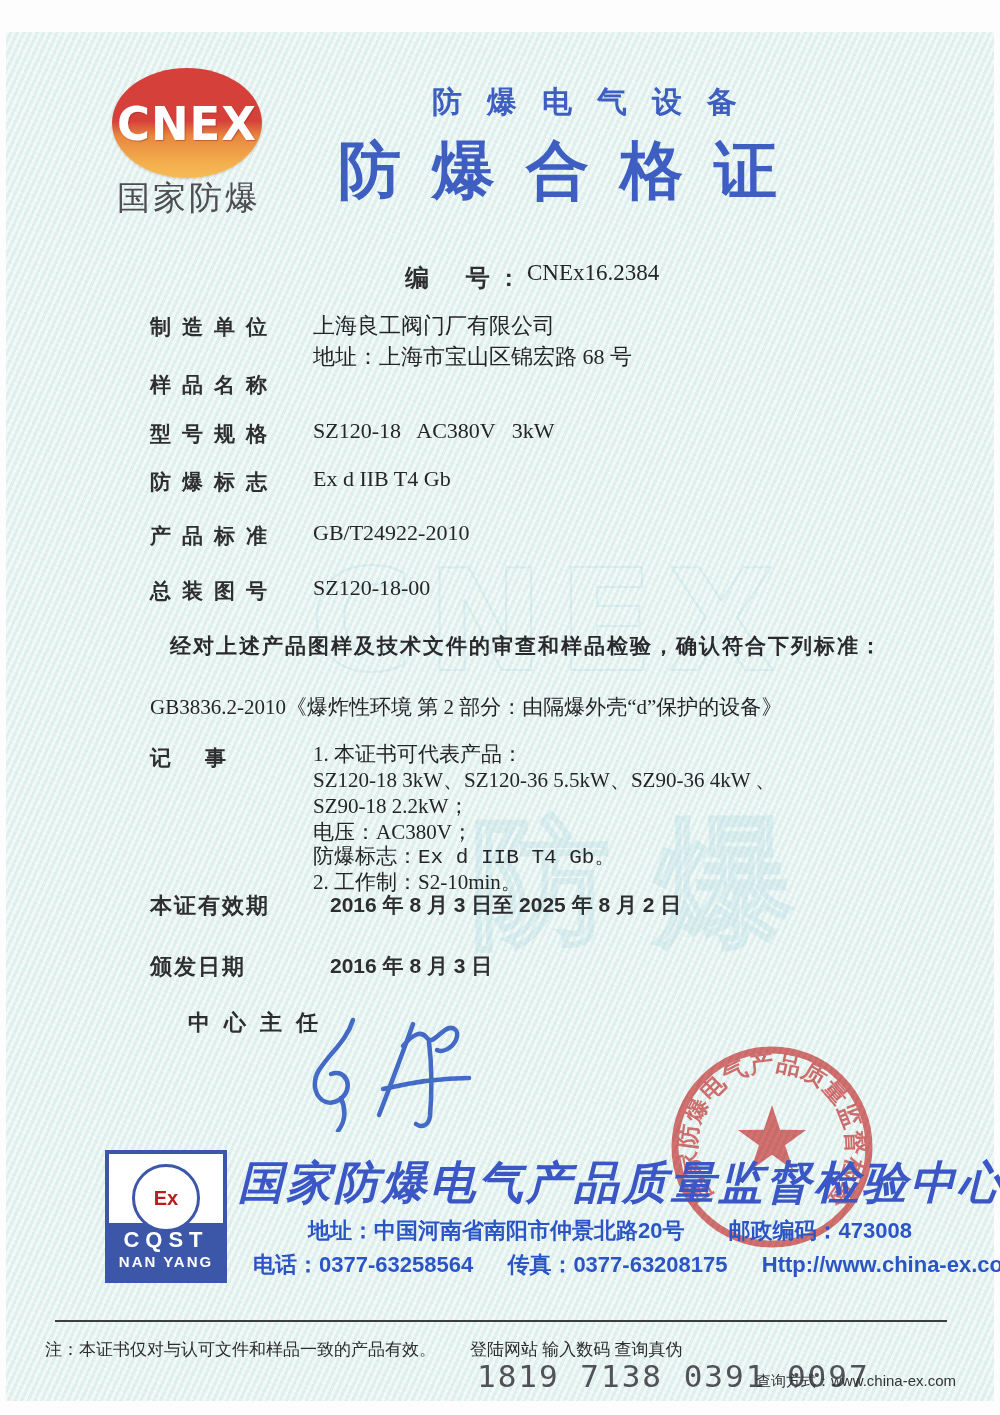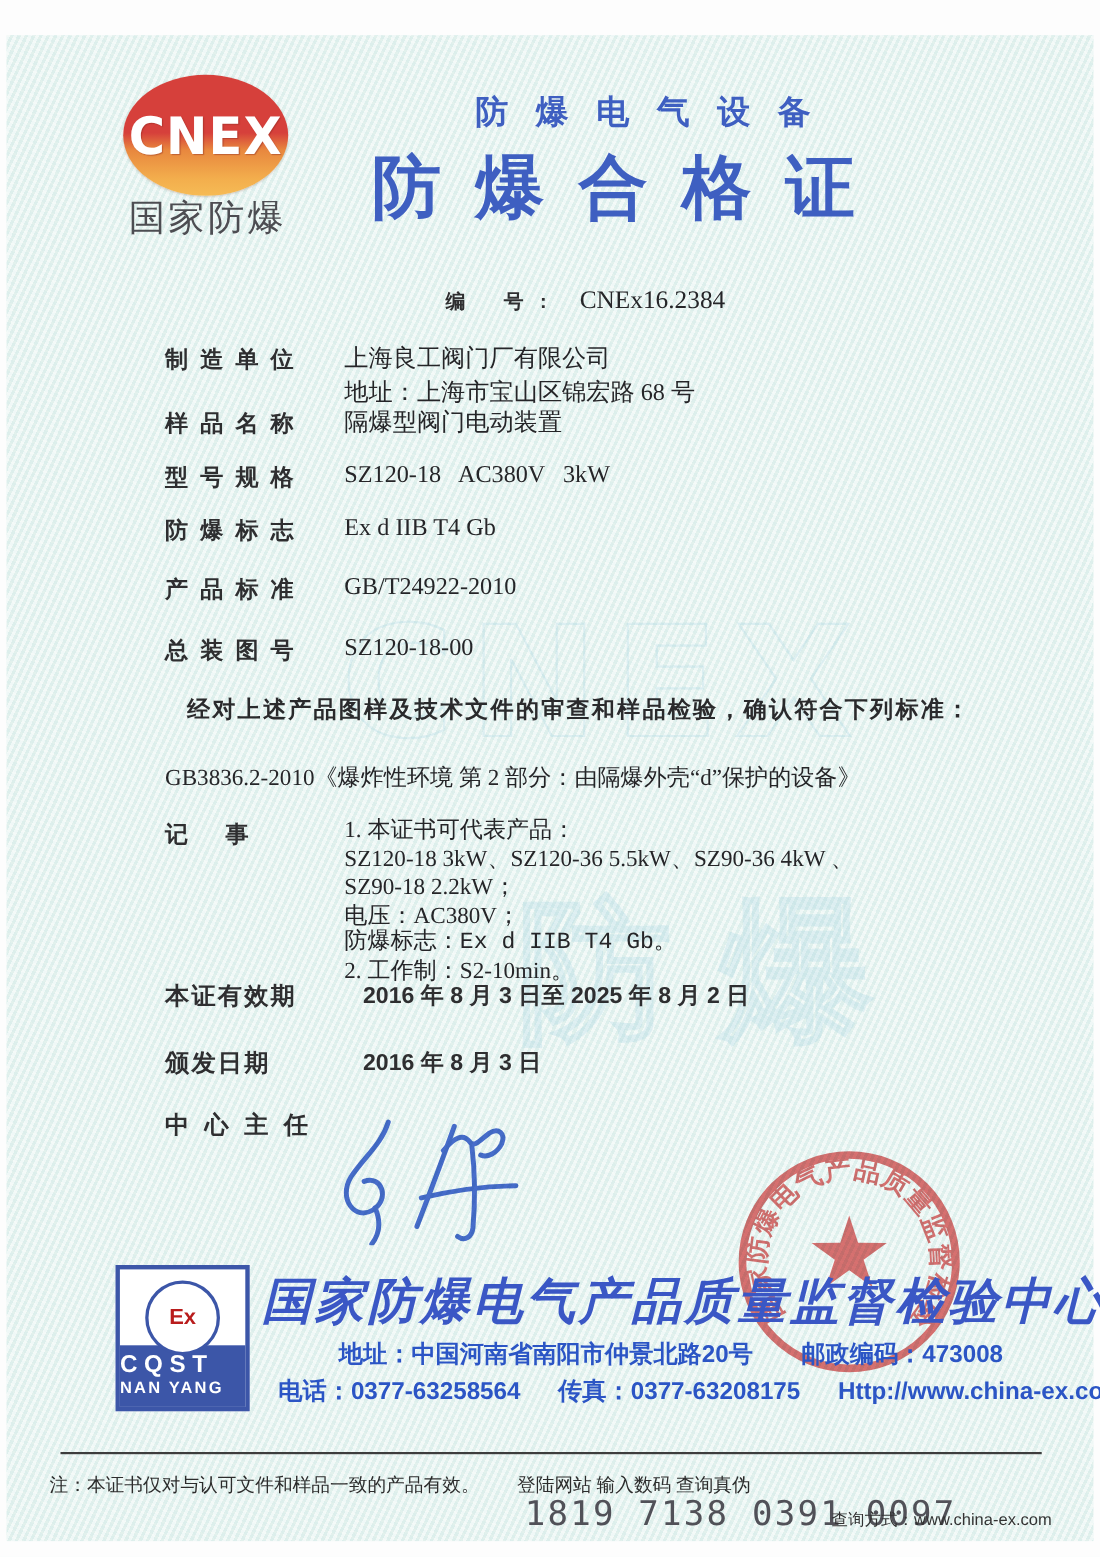--- a/index.html
+++ b/index.html
@@ -22,32 +22,32 @@
   .cnex-txt{color:#fff;font-weight:bold;font-size:45px;letter-spacing:1px;transform:scaleY(1.04);
     font-family:"DejaVu Sans",sans-serif;text-shadow:1px 1px 1px rgba(140,40,30,.45);}
   .logo-cap{font-size:33px;color:#4d4d52;letter-spacing:3px;font-weight:500;}
   
   .doc-type{font-size:30px;font-weight:bold;color:#3e5fc1;letter-spacing:25px;}
   .big-title{font-size:63px;font-weight:bold;color:#3e5fc1;letter-spacing:31px;white-space:nowrap;}
   
   .lbl{font-size:21px;font-weight:bold;color:#2e2e30;letter-spacing:11px;white-space:nowrap;}
   .lbl-wide{letter-spacing:34px;}
   .lbl-tight{letter-spacing:2px;}
-  .lbl-mid{letter-spacing:14px;}
+  .lbl-mid{letter-spacing:14px;margin-left:38px;}
   .val{font-size:22px;color:#252528;font-family:"Liberation Serif","DejaVu Serif",serif;white-space:pre;}
   .sans-val{font-size:21px;color:#2e2e30;font-weight:bold;white-space:pre;}
   .para{font-size:21px;color:#252528;font-family:"Liberation Serif","DejaVu Serif",serif;line-height:31px;white-space:nowrap;}
   .para-intro{font-weight:bold;font-family:"Liberation Sans",sans-serif;color:#2a2a2c;letter-spacing:2px;}
   .rem{font-size:21px;color:#252528;font-family:"Liberation Serif","DejaVu Serif",serif;line-height:26px;white-space:pre;}
   
   .org-name{font-size:45px;font-weight:bold;font-style:italic;color:#3a57c5;letter-spacing:3px;white-space:nowrap;
     font-family:"Liberation Serif","DejaVu Serif",serif;}
   .f-blue{color:#2b55c5;font-weight:bold;font-size:22px;white-space:pre;}
   .ex-box{width:122px;height:133px;background:#fff;border:4px solid #3c56a8;box-sizing:border-box;position:relative;}
-  .ex-bottom{position:absolute;left:0;right:0;bottom:0;height:56px;background:#3c56a8;}
+  .ex-bottom{position:absolute;left:0;right:0;bottom:0;height:56px;background:#3c56a8;text-align:center;}
   .ex-cqst{color:#fff;font-size:22px;font-weight:bold;letter-spacing:6px;line-height:26px;margin-top:4px;}
   .ex-ny{color:#fff;font-size:15px;font-weight:bold;letter-spacing:2px;line-height:17px;}
   .ex-circle{position:absolute;left:50%;top:10px;transform:translateX(-50%);width:62px;height:62px;border-radius:50%;
     border:3px solid #3c56a8;background:#fff;display:flex;align-items:center;justify-content:center;z-index:2;}
   .ex-txt{color:#b91c1c;font-weight:bold;font-size:20px;}
   .divider{height:2px;background:#3d3d3d;}
   .note{font-size:17px;color:#2c2c2c;white-space:pre;font-family:Liberation Serif, serif;}
   .code{font-size:31px;color:#515158;font-family:"DejaVu Sans Mono","Liberation Mono",monospace;letter-spacing:2px;}
   .query{font-size:15px;color:#333;}
   .stamp-svg{opacity:.88;mix-blend-mode:multiply;}
@@ -63,29 +63,28 @@
   <div class="wm" style="left:470px;top:790px;font-size:140px;letter-spacing:45px;">防爆</div>
 
   <div class="abs cnex-oval" style="left:112px;top:68px;">
     <span class="cnex-txt">CNEX</span>
   </div>
   <div class="abs logo-cap" style="left:114px;top:176px;width:150px;text-align:center;">国家防爆</div>
 
   <div class="abs doc-type" style="left:432px;top:82px;">防爆电气设备</div>
   <div class="abs big-title" style="left:338px;top:128px;">防爆合格证</div>
 
-  <div class="abs lbl" style="left:405px;top:262px;letter-spacing:15px;font-size:18px;">编  号:</div>
+  <div class="abs lbl" style="left:405px;top:262px;letter-spacing:15px;font-size:24px;">编  号:</div>
   <div class="abs val" style="left:527px;top:260px;font-size:23px;">CNEx16.2384</div>
 
   <div class="abs lbl" style="left:150px;top:313px;">制造单位</div>
   <div class="abs val" style="left:313px;top:311px;">上海良工阀门厂有限公司</div>
   <div class="abs val" style="left:313px;top:342px;">地址：上海市宝山区锦宏路 68 号</div>
 
   <div class="abs lbl" style="left:150px;top:371px;">样品名称</div>
-  <div class="abs val" style="left:313px;top:369px;">隔爆型阀门电动装置</div>
 
   <div class="abs lbl" style="left:150px;top:420px;">型号规格</div>
   <div class="abs val" style="left:313px;top:418px;">SZ120-18   AC380V   3kW</div>
 
   <div class="abs lbl" style="left:150px;top:468px;">防爆标志</div>
   <div class="abs val" style="left:313px;top:466px;">Ex d IIB T4 Gb</div>
 
   <div class="abs lbl" style="left:150px;top:522px;">产品标准</div>
   <div class="abs val" style="left:313px;top:520px;">GB/T24922-2010</div>
 

